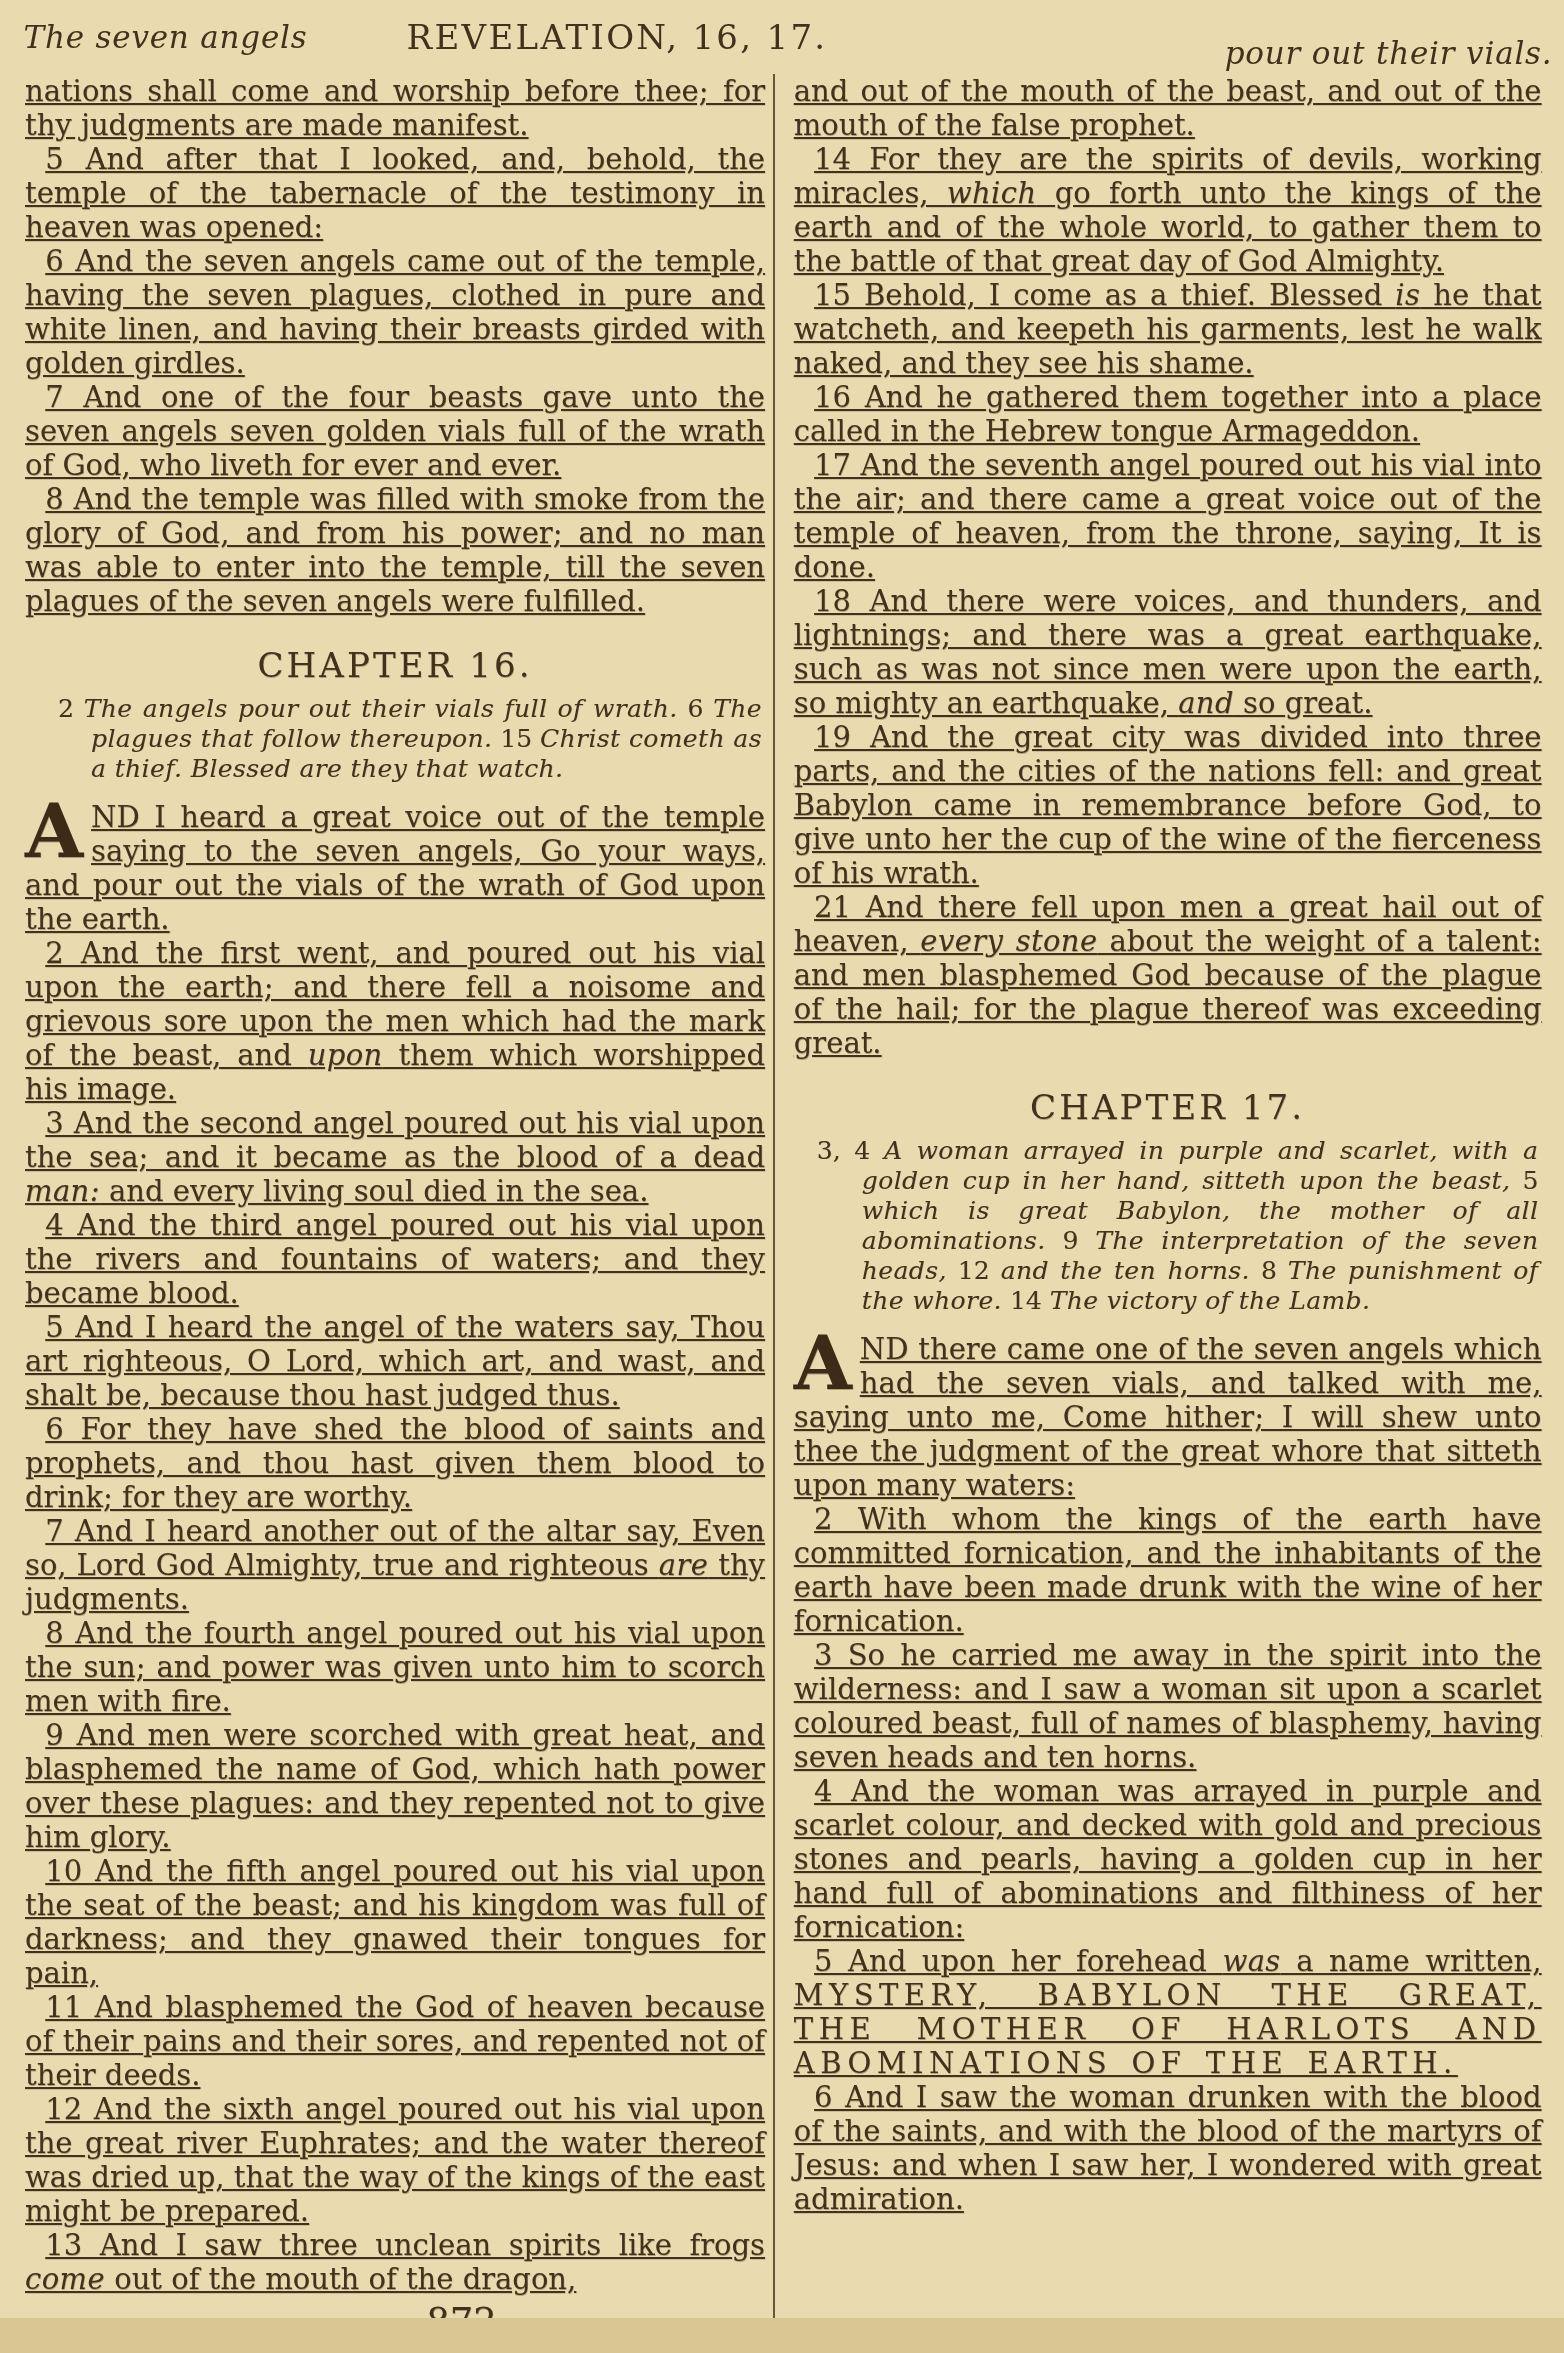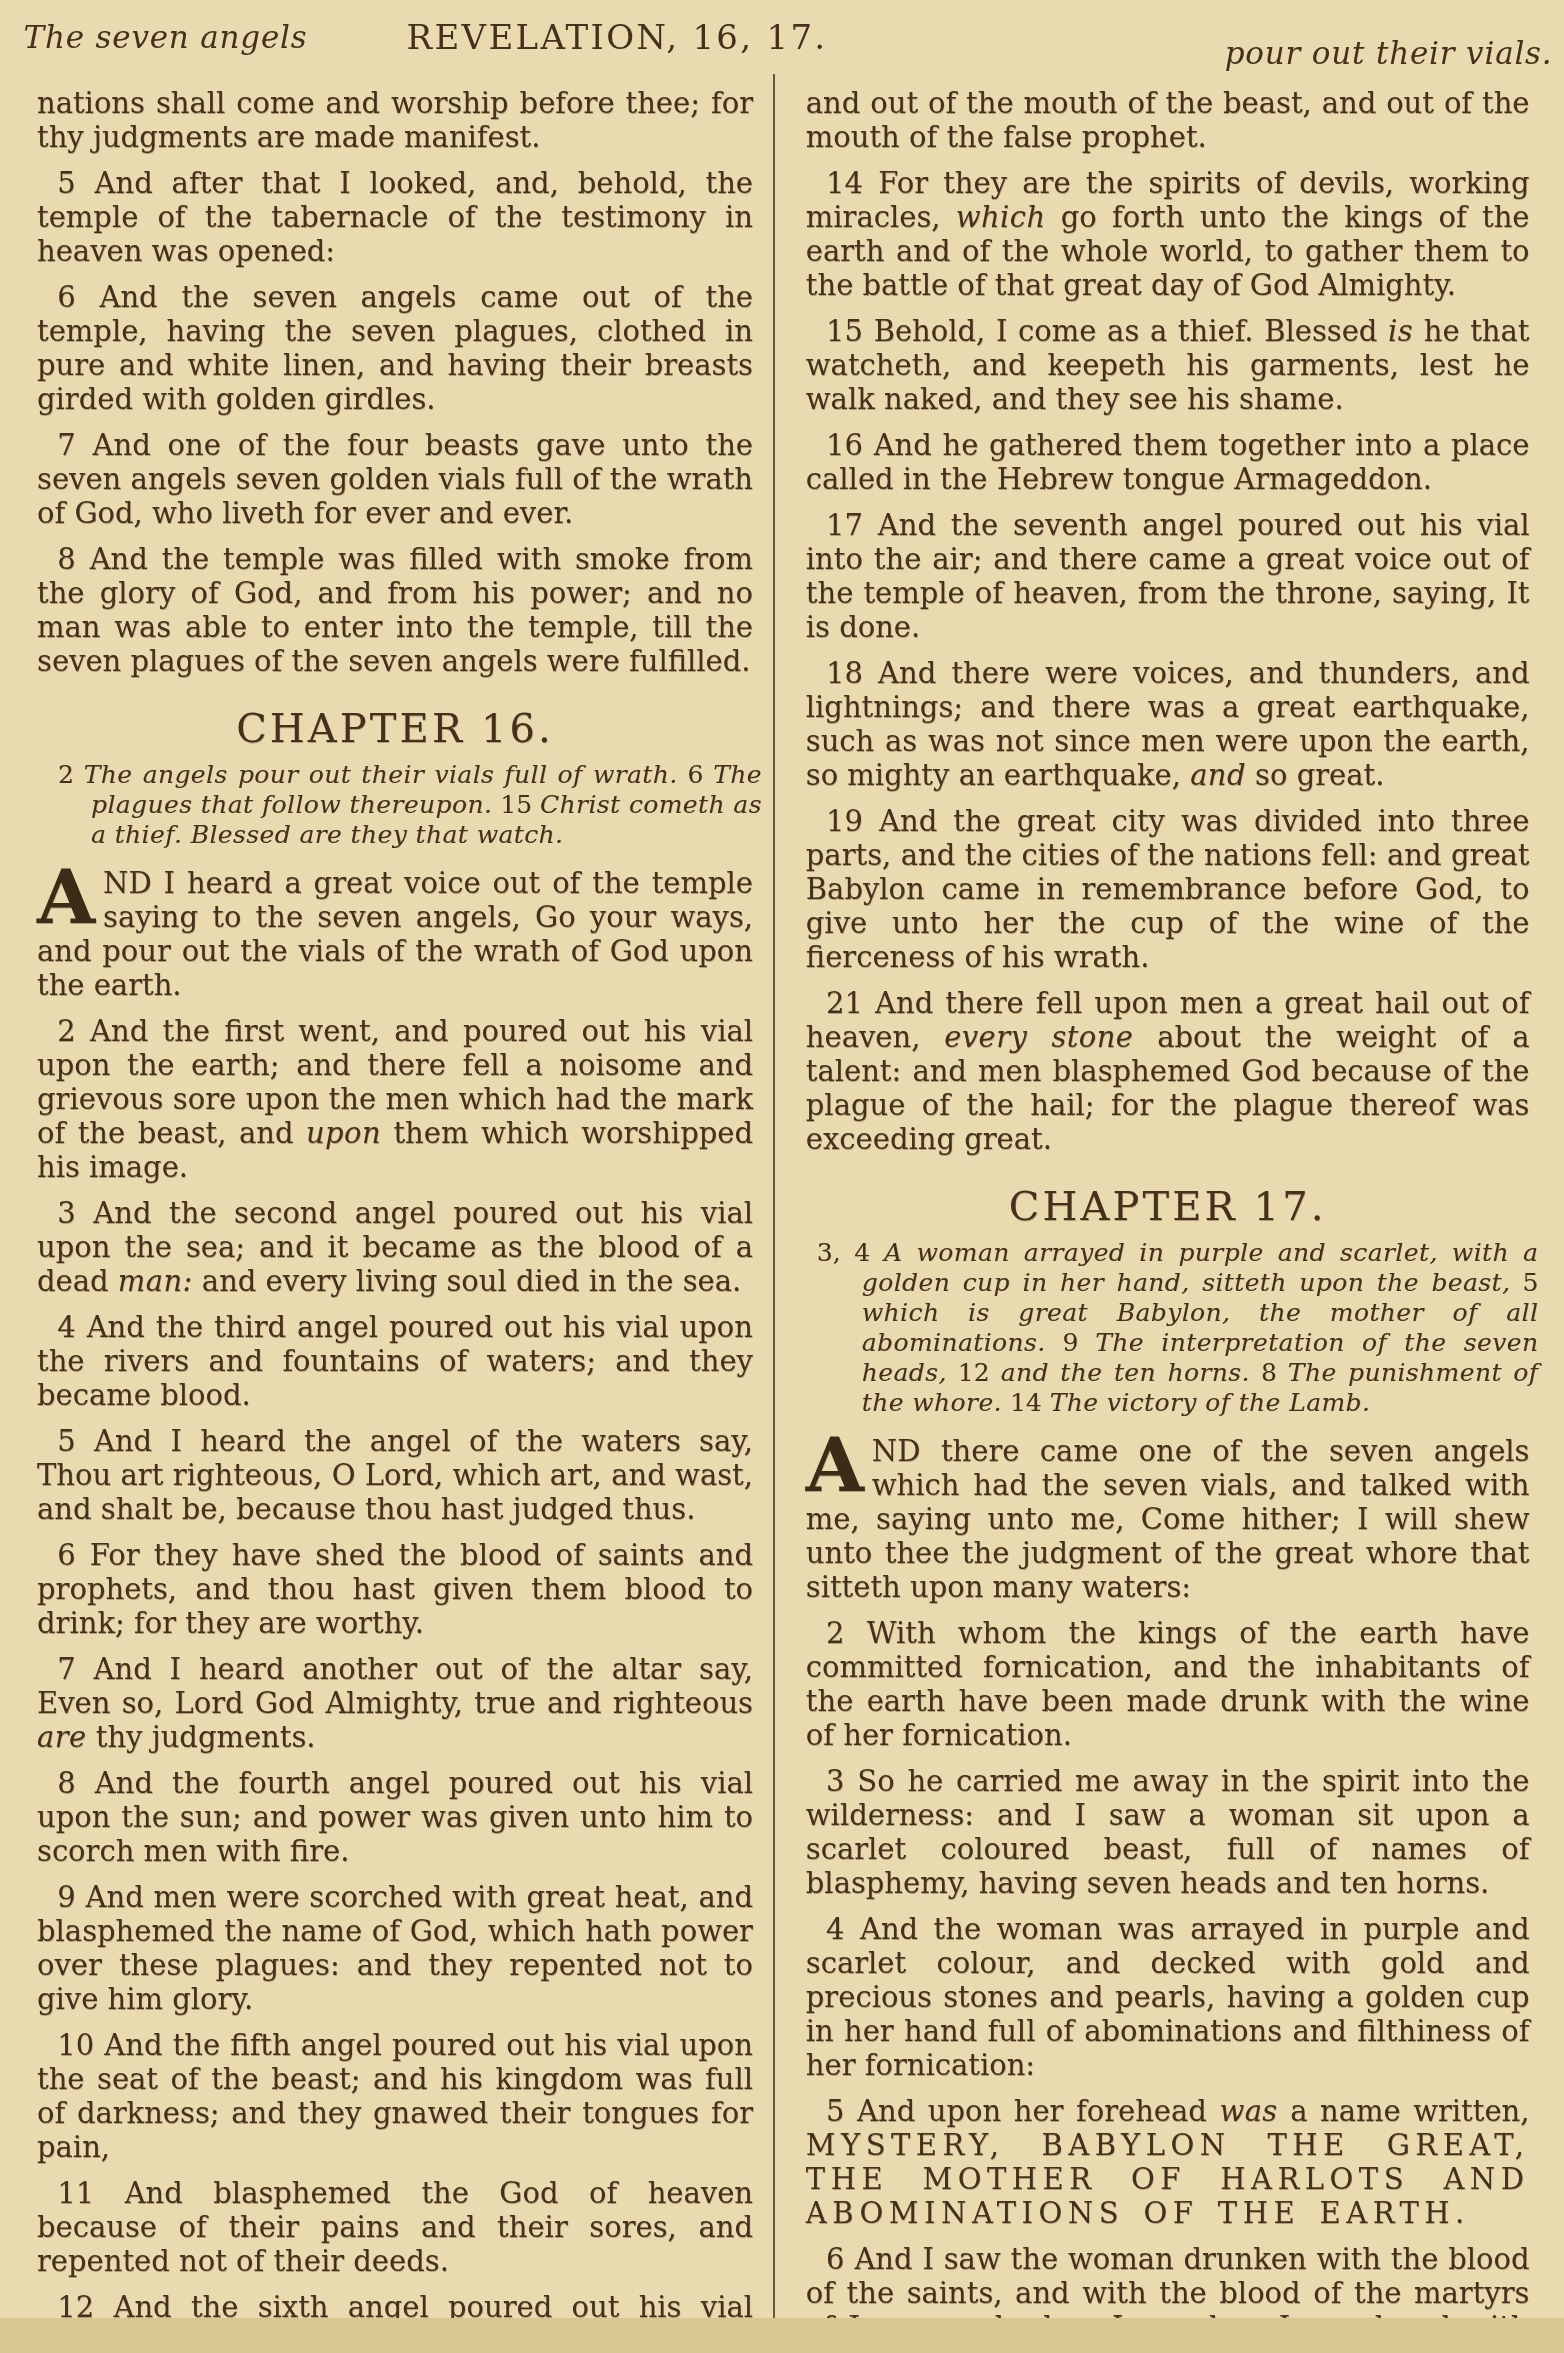--- a/index.html
+++ b/index.html
@@ -31,26 +31,26 @@
   .rh-center{position:absolute;left:617px;top:-1.6px;transform:translateX(-50%);
     font-size:34px;letter-spacing:2.3px;white-space:nowrap;}
   .rh-right{position:absolute;right:12.5px;top:16px;}
 
   .columns{position:absolute;top:74px;left:25px;right:23.5px;display:flex;align-items:flex-start;}
   .col{text-align:justify;}
   .col-left{width:740px;flex:none;}
   .divider{flex:none;width:0;border-left:2.3px solid rgba(74,52,28,0.8);height:2266px;margin-left:7.8px;}
   .col-right{flex:1;margin-left:19px;}
 
-  p.verse{margin:12px;font-size:29px;line-height:34px;text-indent:20.3px;
-    text-shadow:0.5px 0.5px 0.3px rgba(74,50,24,0.35);}
+  p.verse{margin:0;font-size:29px;line-height:34px;text-indent:20.3px;
+    text-shadow:0.5px 0.5px 0.3px rgba(74,50,24,0.35);text-decoration:underline;}
   p.cont,p.first{text-indent:0;}
   i{letter-spacing:0.4px;}
 
-  h2.chapter{margin:27px 0 9.4px;font-size:40px;font-weight:normal;text-align:center;
+  h2.chapter{margin:27px 0 9.4px;font-size:34px;font-weight:normal;text-align:center;
     letter-spacing:3.1px;text-indent:0;text-shadow:0.5px 0.5px 0.3px rgba(74,50,24,0.35);}
   p.summary{margin:0 3.1px 15.6px 0;font-size:25px;line-height:30px;
     text-shadow:0.4px 0.4px 0.2px rgba(74,50,24,0.3);}
   p.sum16{padding-left:66px;text-indent:-33px;}
   p.sum17{padding-left:45px;text-indent:-45px;margin-left:23px;}
   .summary i{letter-spacing:0.4px;}
 
   .dropcap{float:left;font-size:75px;line-height:59px;height:64px;
     margin:2.3px 7.8px 0 0;font-weight:bold;color:#3e2b17;}
   .caps{letter-spacing:5.5px;word-spacing:4.7px;}

